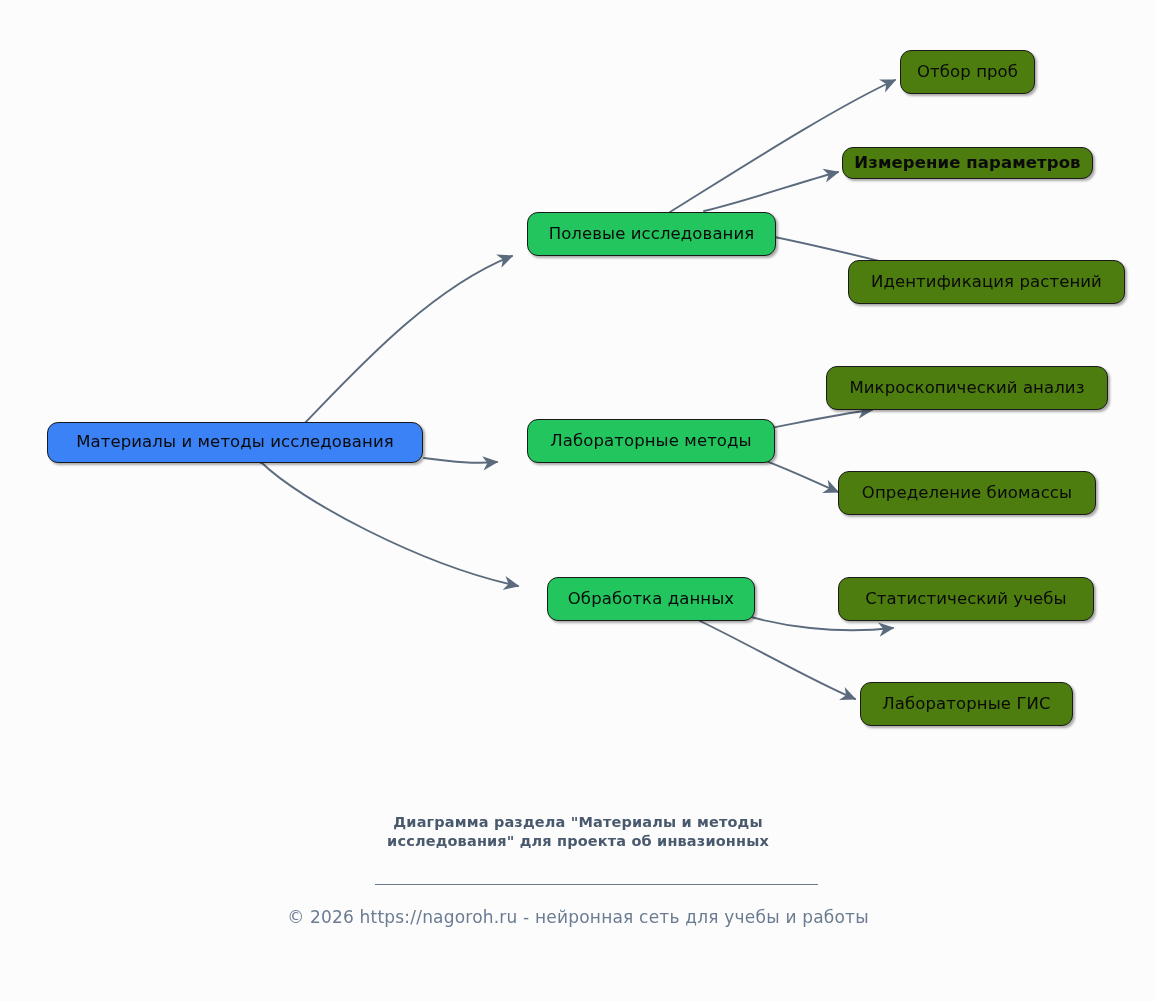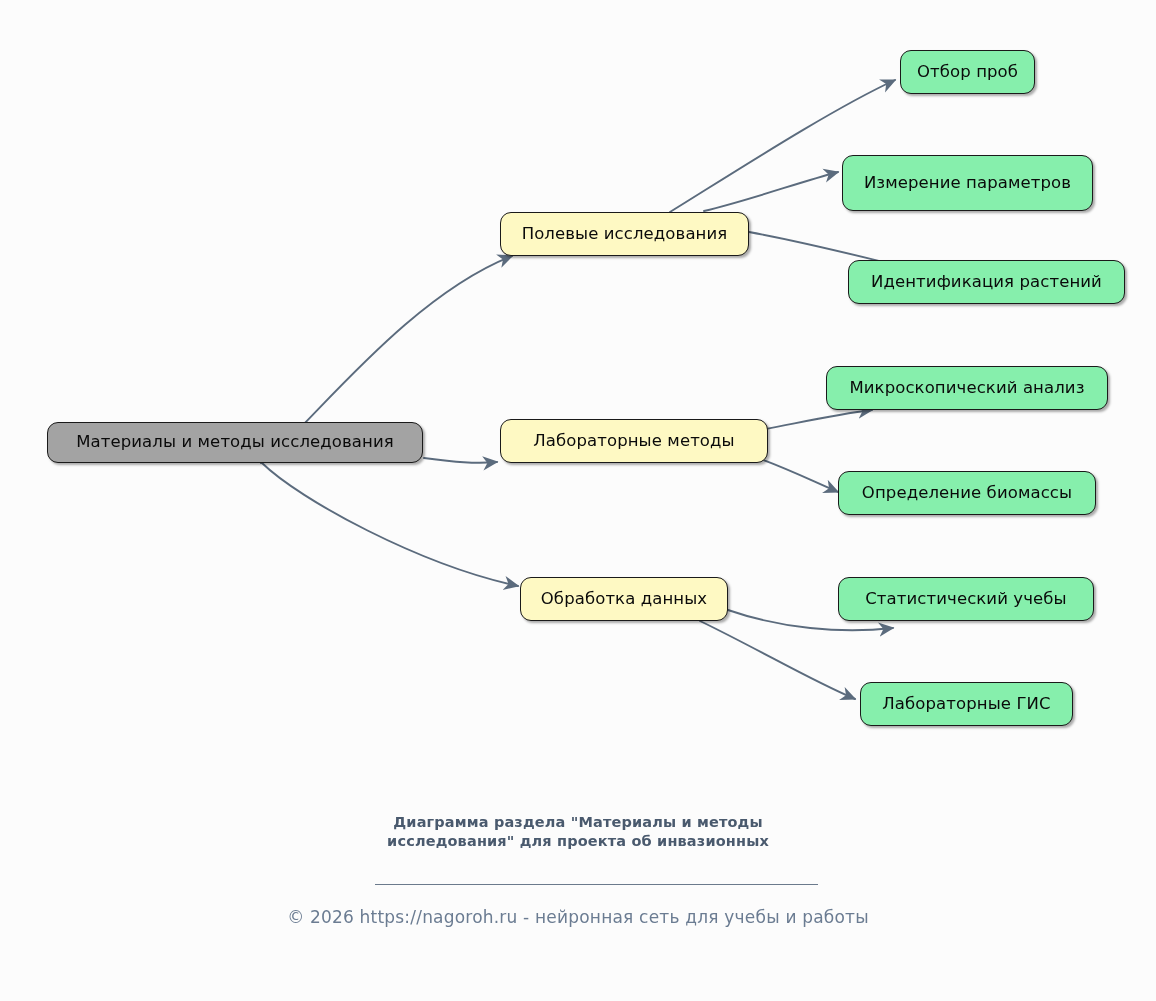--- a/index.html
+++ b/index.html
@@ -35,27 +35,28 @@
     border: 1.6px solid #1a1a1a;
     color: #0a0a0a;
     font-size: 16.5px;
     line-height: 1;
     letter-spacing: 0.1px;
     white-space: nowrap;
     box-shadow: 2px 2px 2.5px rgba(0,0,0,0.33);
     z-index: 2;
   }
   .node-root {
-    background: #a3a3a3;
+    background: #3b82f6;
   }
   .node-branch {
-    background: #fef9c3;
+    background: #22c55e;
+    margin-left: 27px;
   }
   .node-leaf {
-    background: #86efac;
+    background: #4d7c0f;
   }
   .caption {
     position: absolute;
     left: 0;
     width: 1156px;
     text-align: center;
     font-weight: bold;
     font-size: 14.5px;
     line-height: 19px;
     color: #4a5a6e;
@@ -101,30 +102,30 @@
       </g>
   </svg>
 
   <div id="node-layer">
       <div class="node node-root" style="left: 47px; top: 422px; width: 376px; height: 41px;">
         <span>Материалы и методы исследования</span>
       </div>
       <div class="node node-branch" style="left: 500px; top: 212px; width: 249px; height: 44px;">
         <span>Полевые исследования</span>
       </div>
-      <div class="node node-branch" style="left: 500px; top: 419px; width: 268px; height: 44px;">
+      <div class="node node-branch" style="left: 500px; top: 419px; width: 248px; height: 44px;">
         <span>Лабораторные методы</span>
       </div>
       <div class="node node-branch" style="left: 520px; top: 577px; width: 208px; height: 44px;">
         <span>Обработка данных</span>
       </div>
       <div class="node node-leaf" style="left: 900px; top: 50px; width: 135px; height: 44px;">
         <span>Отбор проб</span>
       </div>
-      <div class="node node-leaf" style="left: 842px; top: 155px; width: 251px; height: 56px;">
+      <div class="node node-leaf" style="left: 842px; top: 147px; width: 251px; height: 32px; font-weight: bold;">
         <span>Измерение параметров</span>
       </div>
       <div class="node node-leaf" style="left: 828px; top: 260px; width: 277px; height: 44px; margin-left: 20px;">
         <span>Идентификация растений</span>
       </div>
       <div class="node node-leaf" style="left: 826px; top: 366px; width: 282px; height: 44px;">
         <span>Микроскопический анализ</span>
       </div>
       <div class="node node-leaf" style="left: 838px; top: 471px; width: 258px; height: 44px;">
         <span>Определение биомассы</span>

